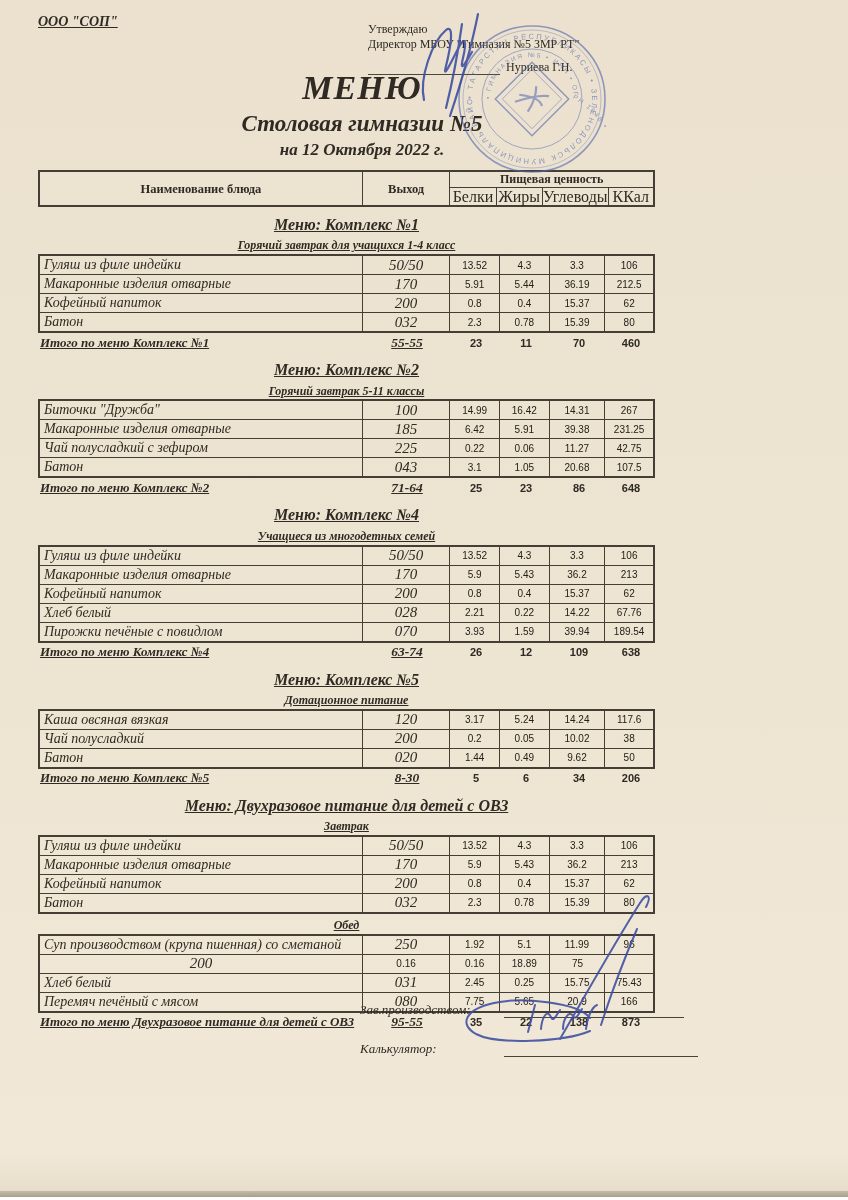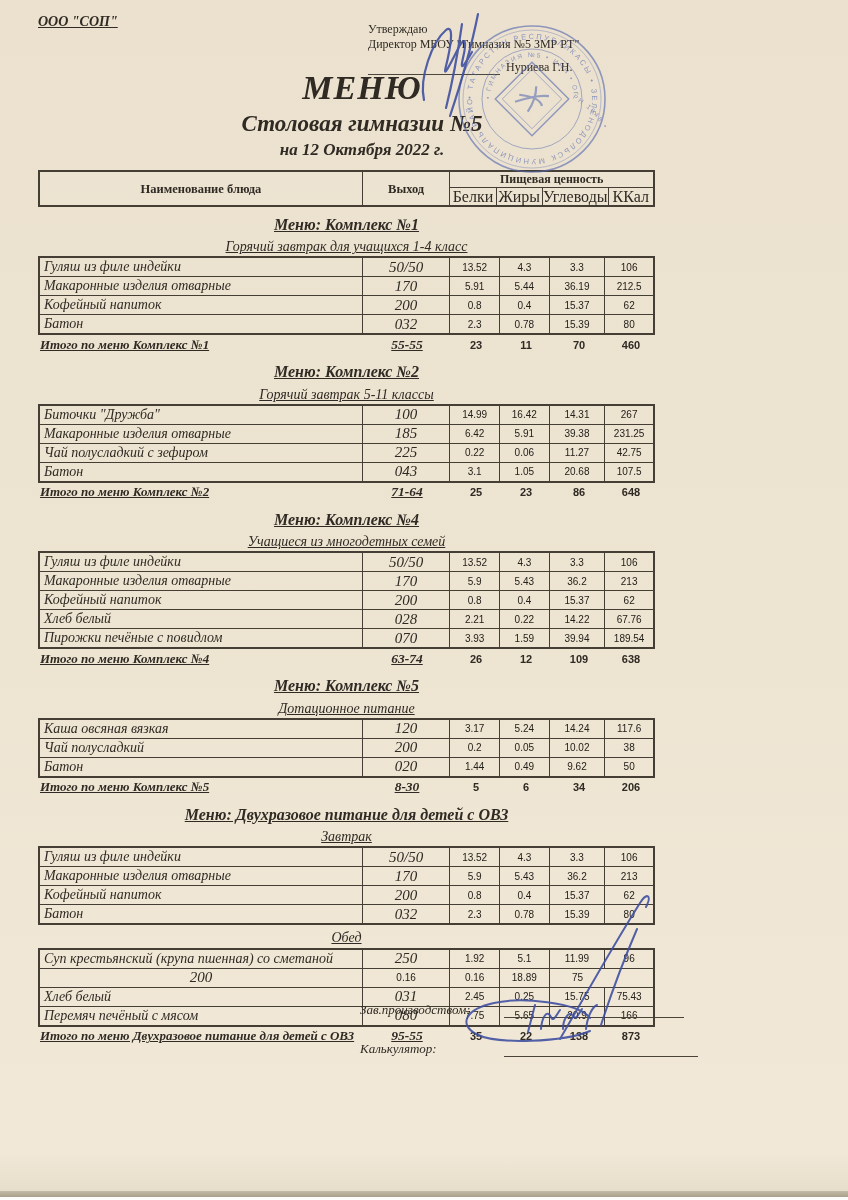--- a/index.html
+++ b/index.html
@@ -24,21 +24,21 @@
   
   .hdr{border:2px solid #443e34;display:grid;grid-template-columns:325fr 88fr 204fr;height:33px;background:rgba(255,255,255,0.06);}
   .hdr .hcell{display:flex;align-items:center;justify-content:center;font-weight:bold;font-size:12.5px;border-right:1px solid #443e34;}
   .hdr .nut{display:flex;flex-direction:column;}
   .hdr .nut-title{flex:1.25;display:flex;align-items:center;justify-content:center;font-weight:bold;font-size:12px;border-bottom:1px solid #443e34;}
   .hdr .nut-cols{flex:1;display:grid;grid-template-columns:50fr 50fr 56fr 48fr;}
   .hdr .ncol{display:flex;align-items:center;justify-content:center;font-size:16px;border-right:1px solid #443e34;}
   .hdr .ncol:last-child{border-right:none;}
 
   .section-title{text-align:center;font-size:16px;font-weight:bold;font-style:italic;text-decoration:underline;margin:9px 0 0 0;line-height:1.15;}
-  .group-subtitle{text-align:center;font-size:14px;font-weight:normal;font-style:italic;text-decoration:underline;margin:5px 0 1px 0;line-height:1.15;}
+  .group-subtitle{text-align:center;font-size:12px;font-weight:bold;font-style:italic;text-decoration:underline;margin:5px 0 1px 0;line-height:1.15;}
 
   .tbl{border:2px solid #443e34;}
   .trow{display:grid;grid-template-columns:325fr 88fr 50fr 50fr 56fr 48fr;height:18px;border-bottom:1px solid #443e34;}
   .trow:last-child{border-bottom:none;}
   .c{display:flex;align-items:center;justify-content:center;border-right:1px solid #443e34;overflow:hidden;white-space:nowrap;}
   .c:last-child{border-right:none;}
   .c-name{justify-content:flex-start;padding-left:4px;font-style:italic;font-size:14px;}
   .c-out{font-style:italic;font-size:15px;}
   .c-num{font-family:"Liberation Sans","DejaVu Sans",sans-serif;font-size:10px;color:#24201a;}
 
@@ -310,21 +310,21 @@
             <div class="c c-out">032</div>
             <div class="c c-num">2.3</div>
             <div class="c c-num">0.78</div>
             <div class="c c-num">15.39</div>
             <div class="c c-num">80</div>
           </div>
         </div>
         <div class="group-subtitle">Обед</div>
         <div class="tbl">
           <div class="trow">
-            <div class="c c-name">Суп крестьянский (крупа пшенная) со сметаной</div>
+            <div class="c c-name">Суп производством (крупа пшенная) со сметаной</div>
             <div class="c c-out">250</div>
             <div class="c c-num">1.92</div>
             <div class="c c-num">5.1</div>
             <div class="c c-num">11.99</div>
             <div class="c c-num">96</div>
           </div>
           <div class="trow">
             <div class="c c-out">200</div>
             <div class="c c-num">0.16</div>
             <div class="c c-num">0.16</div>

